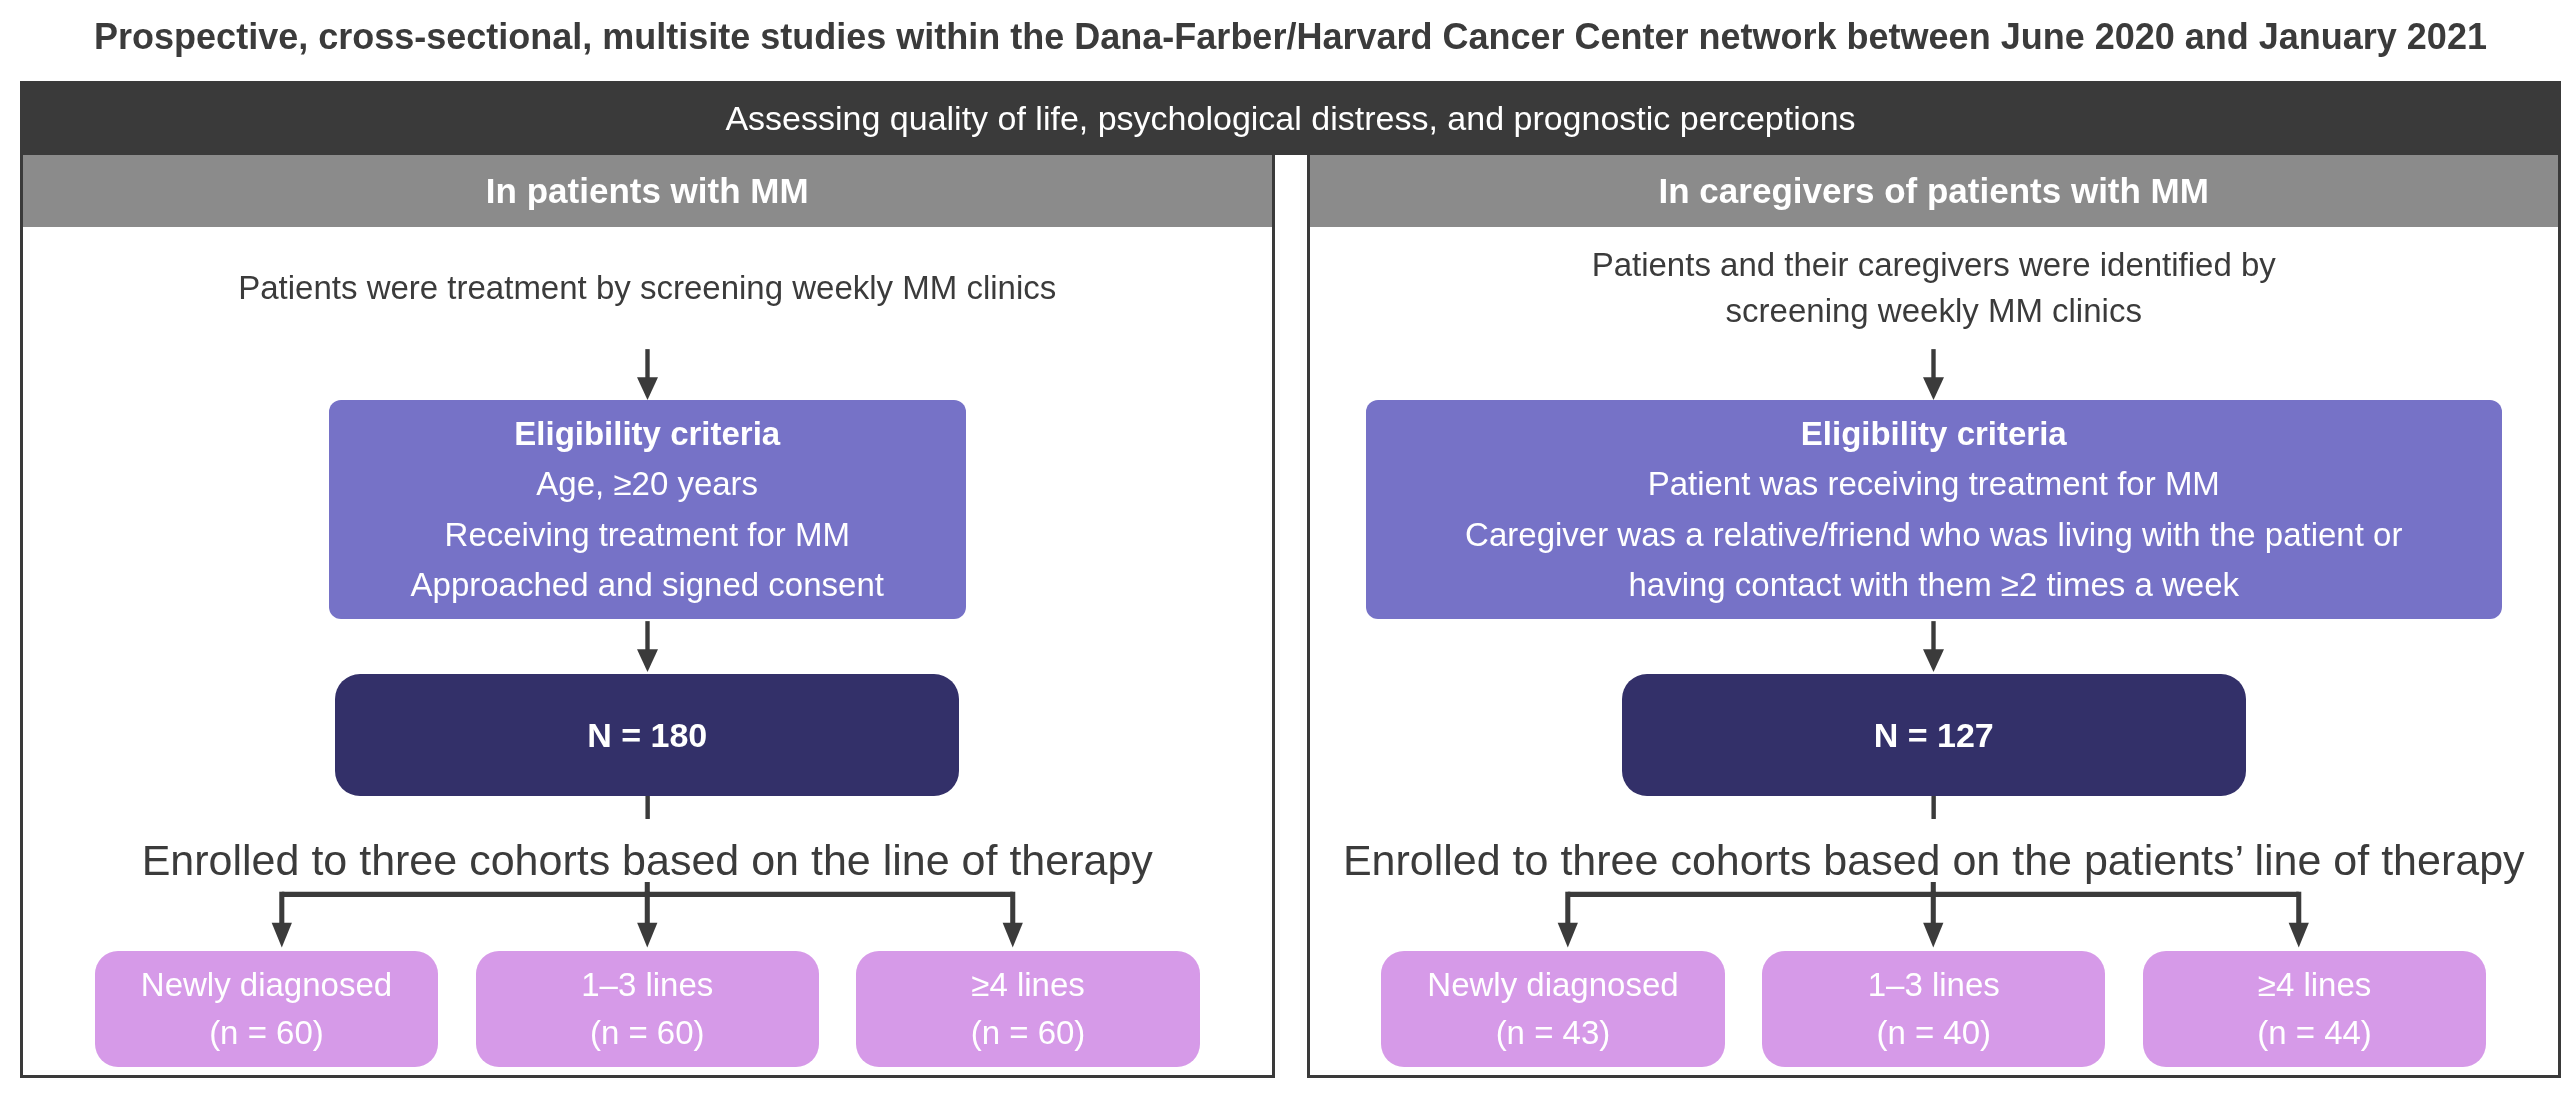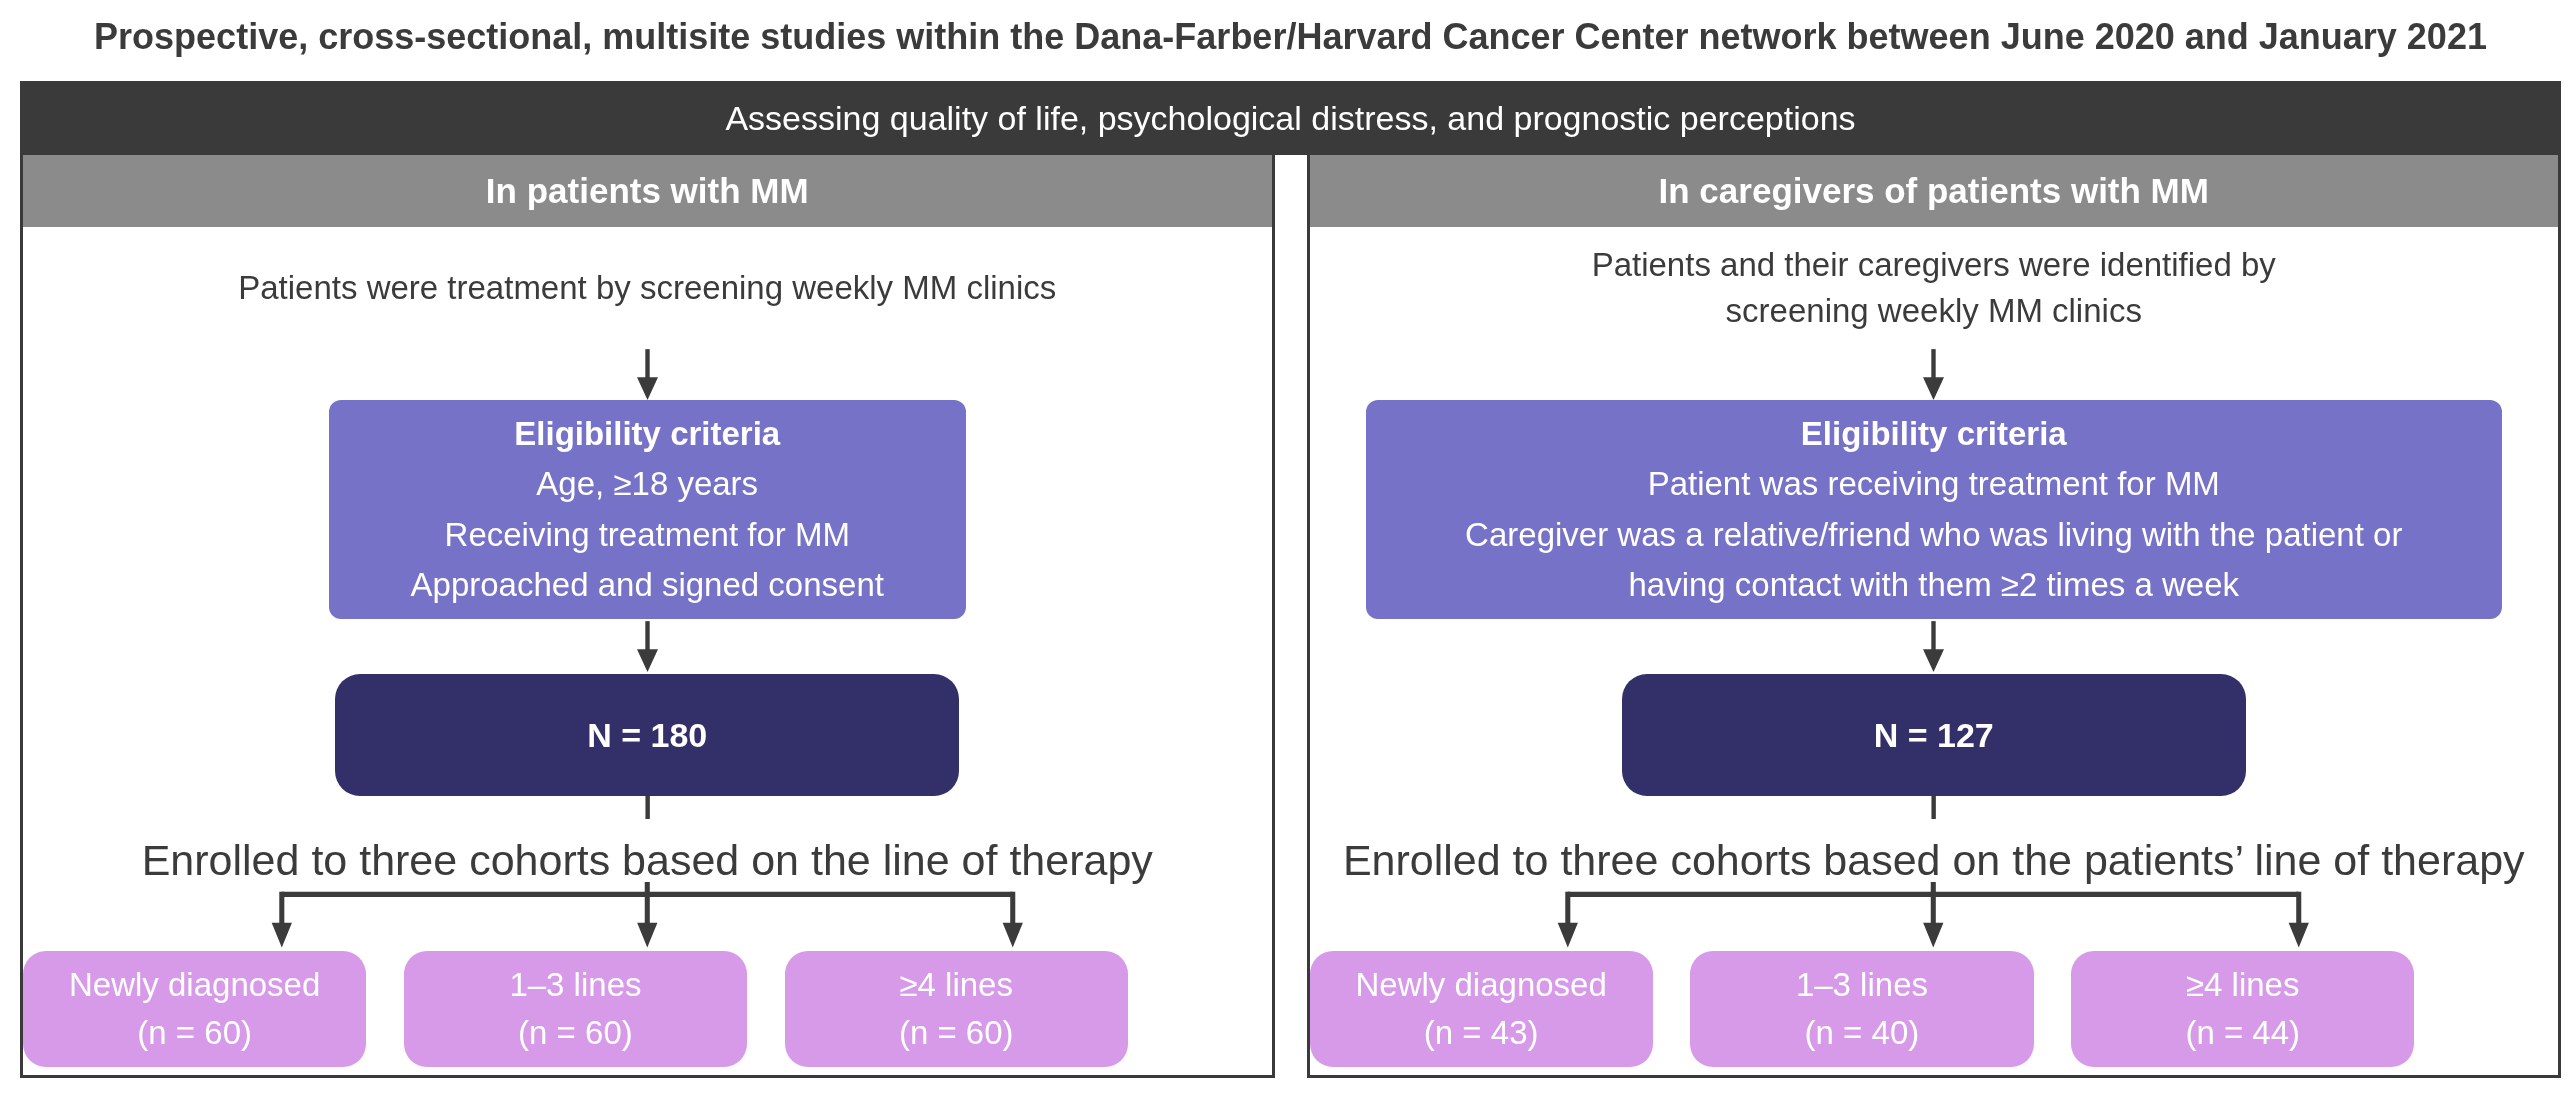--- a/index.html
+++ b/index.html
@@ -130,21 +130,21 @@
   }
   .branch {
     width: 96%;
     height: 69px;
     flex: 0 0 69px;
     display: block;
   }
   .cohorts {
     width: 100%;
     display: flex;
-    justify-content: flex-start;
+    justify-content: center;
     gap: 3%;
   }
   .cohort-box {
     box-sizing: border-box;
     width: 27.5%;
     height: 116px;
     border-radius: 23px;
     background: #d69ae8;
     color: #ffffff;
     font-size: 33px;
@@ -174,21 +174,21 @@
         <div class="line">Patients were treatment by screening weekly MM clinics</div>
       </div>
 
       <svg class="varrow" width="35" height="51" viewBox="0 0 40 58">
         <line x1="20" y1="0" x2="20" y2="34" stroke="#3b3b3b" stroke-width="5"></line>
         <polygon points="8,32 32,32 20,58" fill="#3b3b3b"></polygon>
       </svg>
 
       <div class="elig-box elig-narrow">
         <div class="elig-title">Eligibility criteria</div>
-        <div class="line">Age, ≥18 years</div>
+        <div class="line">Age, ≥20 years</div>
         <div class="line">Receiving treatment for MM</div>
         <div class="line">Approached and signed consent</div>
       </div>
 
       <div class="arrow-zone">
         <svg class="varrow" width="35" height="51" viewBox="0 0 40 58">
           <line x1="20" y1="0" x2="20" y2="34" stroke="#3b3b3b" stroke-width="5"></line>
           <polygon points="8,32 32,32 20,58" fill="#3b3b3b"></polygon>
         </svg>
       </div>

